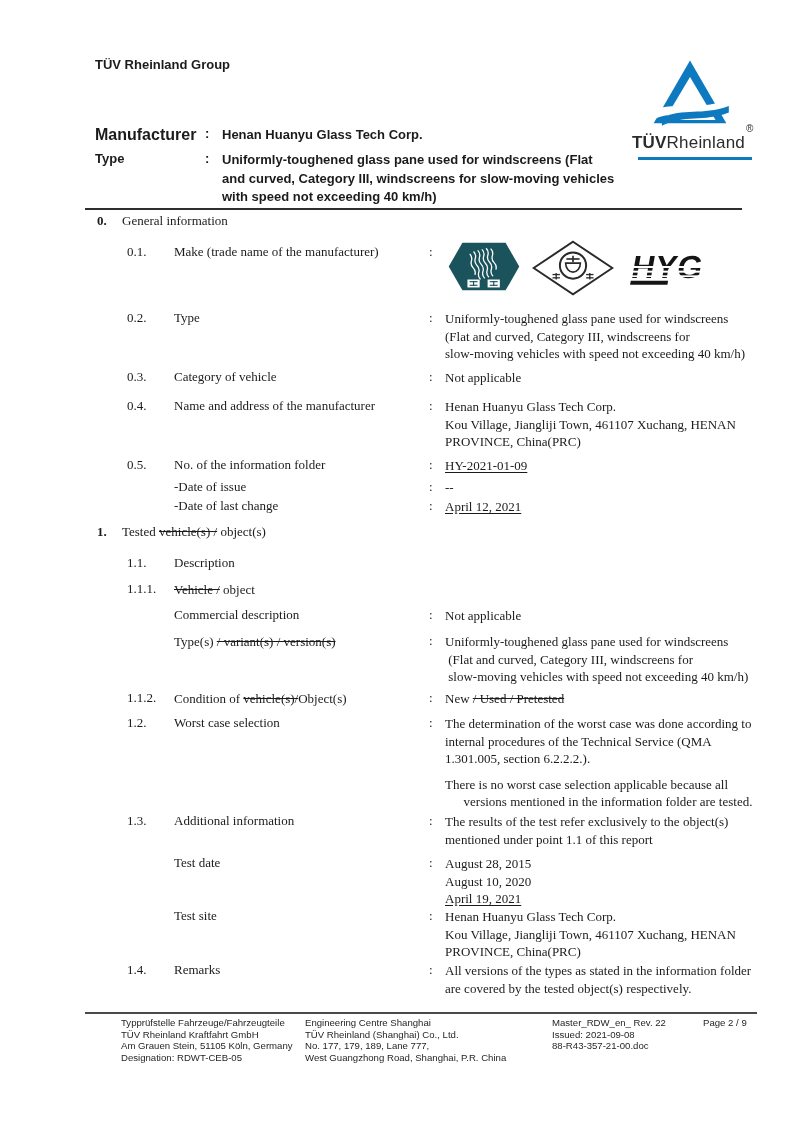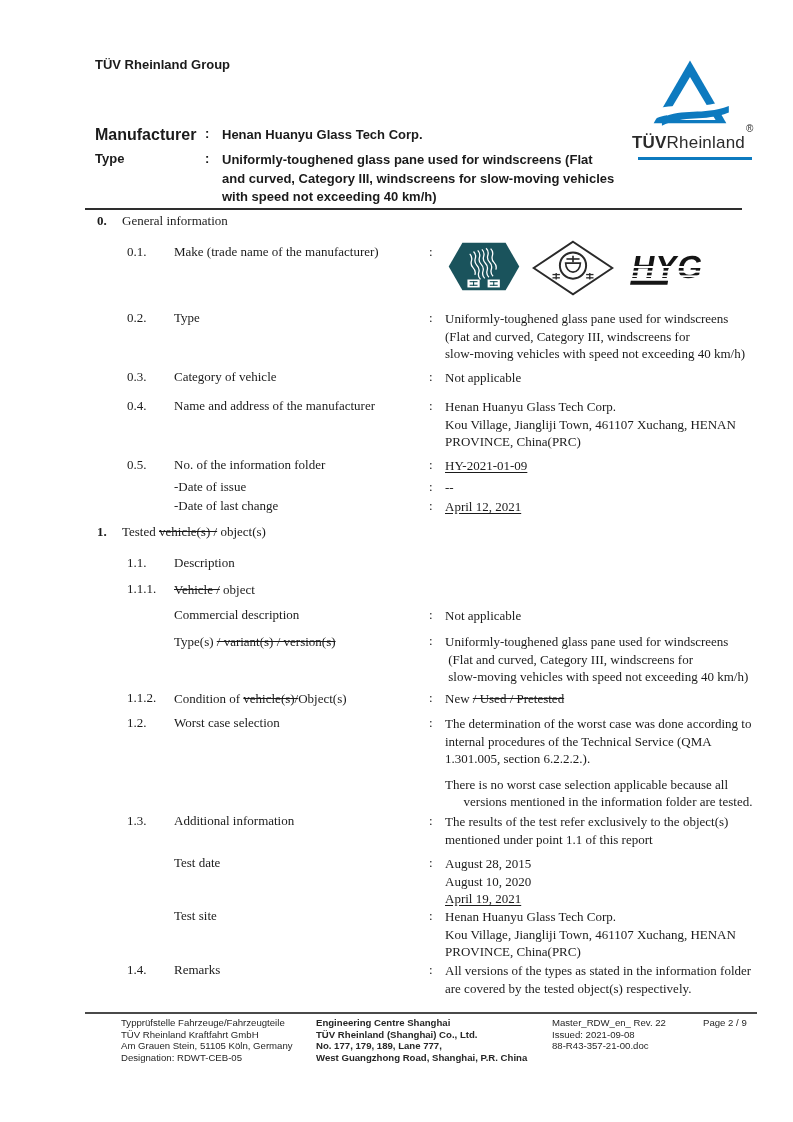--- a/index.html
+++ b/index.html
@@ -270,21 +270,21 @@
 
   <div class="rule" style="left:85px;top:1012px;width:672px;height:2px;background:#4a4a4a;"></div>
 
   <div class="footer-col" style="left:86px;width:225px;margin-left:35px;">
     <div>Typprüfstelle Fahrzeuge/Fahrzeugteile</div>
     <div>TÜV Rheinland Kraftfahrt GmbH</div>
     <div>Am Grauen Stein, 51105 Köln, Germany</div>
     <div>Designation: RDWT-CEB-05</div>
   </div>
 
-  <div class="footer-col" style="left:316px;width:235px;font-weight:bold;">
+  <div class="footer-col" style="left:305px;width:235px;">
     <div>Engineering Centre Shanghai</div>
     <div>TÜV Rheinland (Shanghai) Co., Ltd.</div>
     <div>No. 177, 179, 189, Lane 777,</div>
     <div>West Guangzhong Road, Shanghai, P.R. China</div>
   </div>
 
   <div class="footer-col" style="left:552px;width:145px;">
     <div>Master_RDW_en_ Rev. 22</div>
     <div>Issued: 2021-09-08</div>
     <div>88-R43-357-21-00.doc</div>

